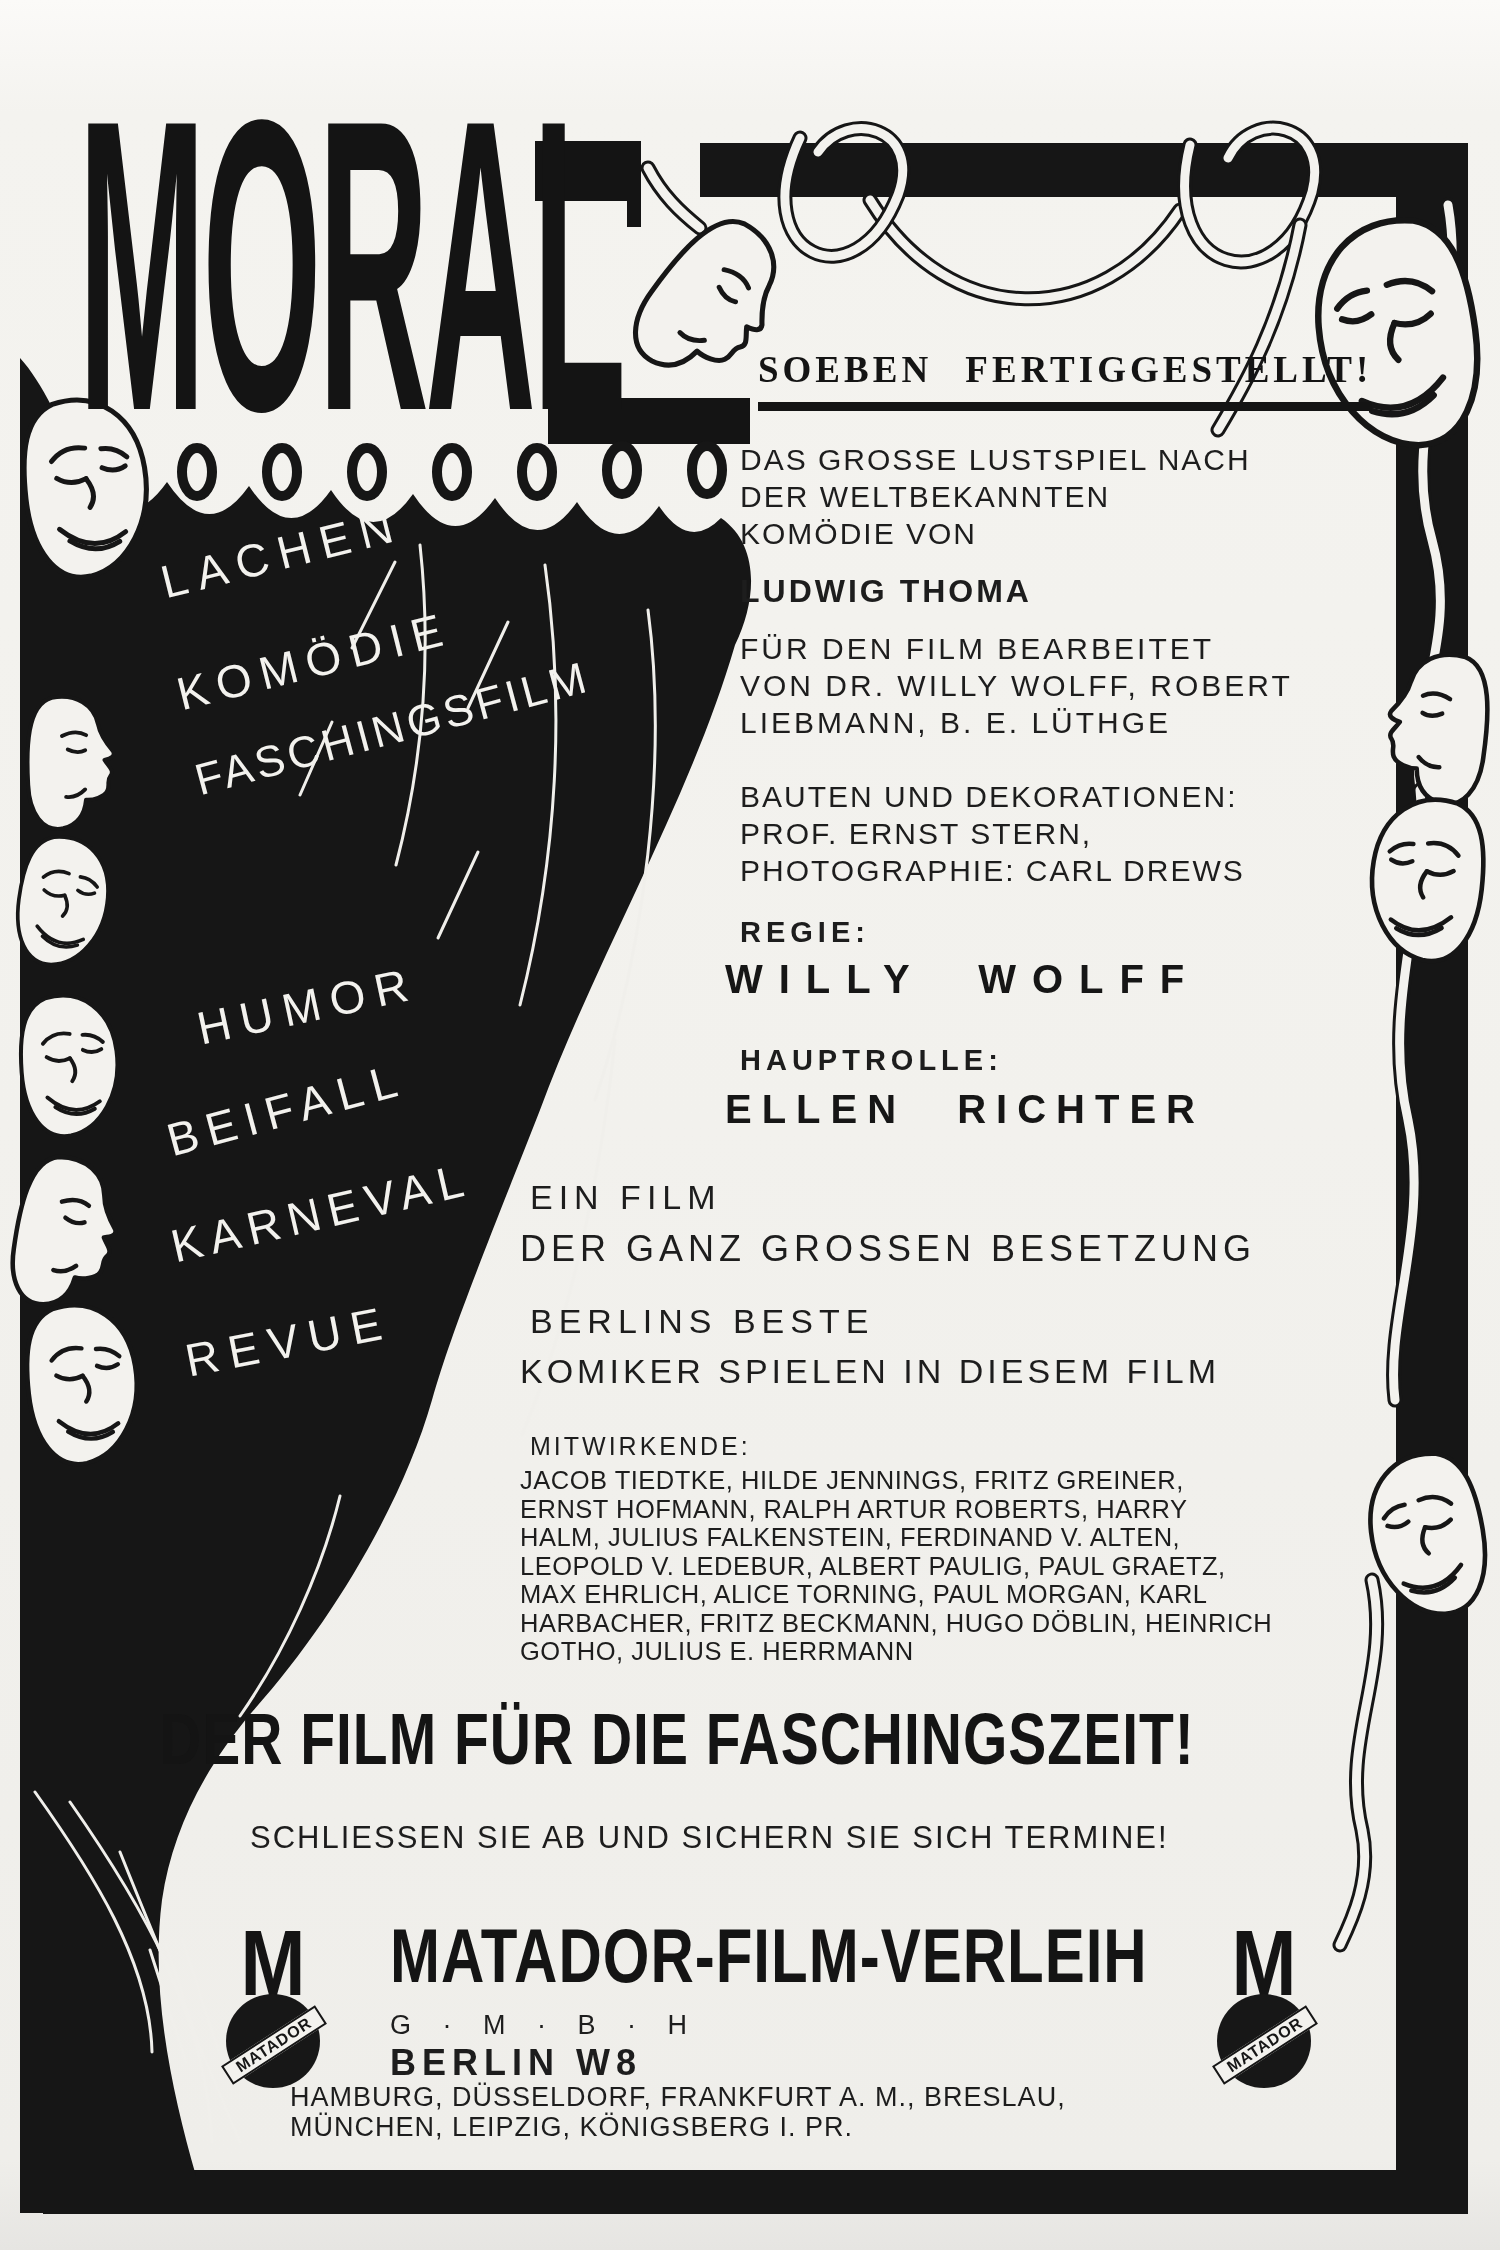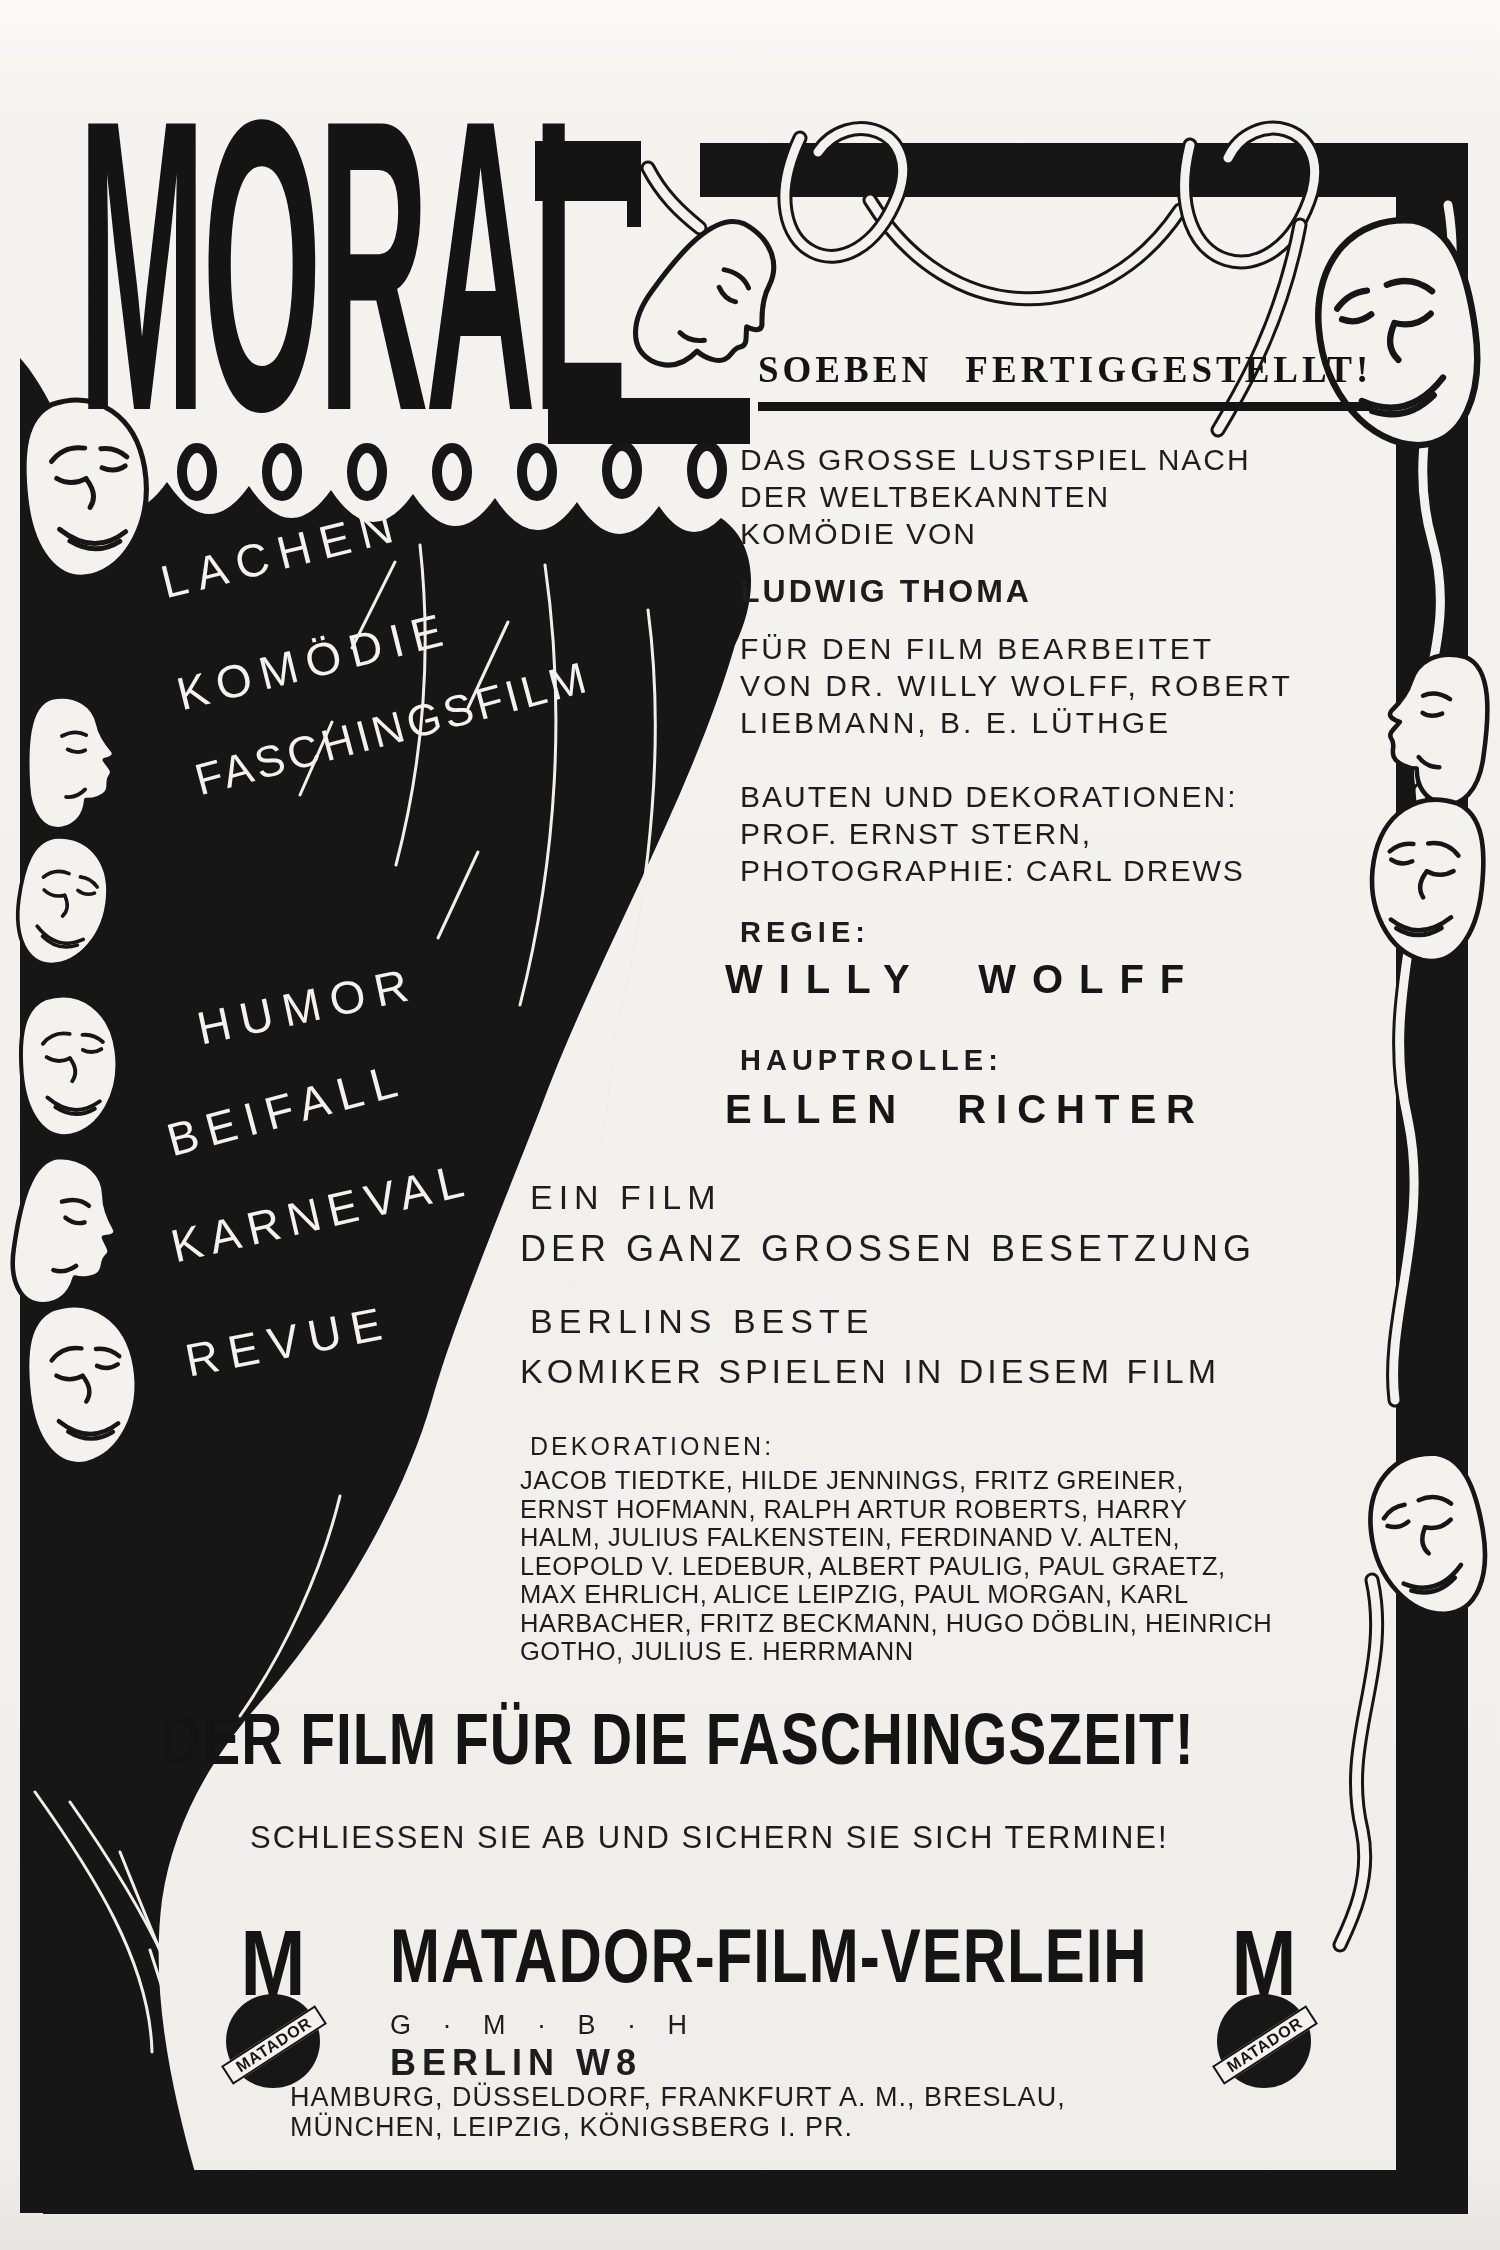--- a/index.html
+++ b/index.html
@@ -210,27 +210,27 @@
 
   <div class="t b" style="left:740px;top:1044px;width:560px;font-size:29px;letter-spacing:5px">HAUPTROLLE:</div>
   <div class="t bigname" style="left:725px;top:1078px;width:590px;letter-spacing:10px;word-spacing:30px">ELLEN RICHTER</div>
 
   <div class="t" style="left:530px;top:1178px;width:780px;font-size:34px;letter-spacing:6px">EIN FILM</div>
   <div class="t" style="left:520px;top:1228px;width:800px;font-size:36px;letter-spacing:5px">DER GANZ GROSSEN BESETZUNG</div>
 
   <div class="t" style="left:530px;top:1302px;width:780px;font-size:34px;letter-spacing:6px">BERLINS BESTE</div>
   <div class="t" style="left:520px;top:1352px;width:800px;font-size:34px;letter-spacing:4px">KOMIKER SPIELEN IN DIESEM FILM</div>
 
-  <div class="t" style="left:530px;top:1432px;width:780px;font-size:25px;letter-spacing:3px">DEKORATIONEN:</div>
+  <div class="t" style="left:530px;top:1432px;width:780px;font-size:25px;letter-spacing:3px">MITWIRKENDE:</div>
   <div class="t" style="left:520px;top:1466px;width:800px;font-size:25.5px;letter-spacing:.5px;line-height:28.5px">
     <div>JACOB TIEDTKE, HILDE JENNINGS, FRITZ GREINER,</div>
     <div>ERNST HOFMANN, RALPH ARTUR ROBERTS, HARRY</div>
     <div>HALM, JULIUS FALKENSTEIN, FERDINAND V. ALTEN,</div>
     <div>LEOPOLD V. LEDEBUR, ALBERT PAULIG, PAUL GRAETZ,</div>
-    <div>MAX EHRLICH, ALICE LEIPZIG, PAUL MORGAN, KARL</div>
+    <div>MAX EHRLICH, ALICE TORNING, PAUL MORGAN, KARL</div>
     <div>HARBACHER, FRITZ BECKMANN, HUGO DÖBLIN, HEINRICH</div>
     <div>GOTHO, JULIUS E. HERRMANN</div>
   </div>
 
   <div class="t" style="left:160px;top:1696px;width:1160px">
     <span class="sy b" style="font-size:57px;letter-spacing:1px;color:#141414">DER FILM FÜR DIE FASCHINGSZEIT!</span>
   </div>
 
   <div class="t" style="left:250px;top:1820px;width:1080px;font-size:31px;letter-spacing:2px">SCHLIESSEN SIE AB UND SICHERN SIE SICH TERMINE!</div>
 

